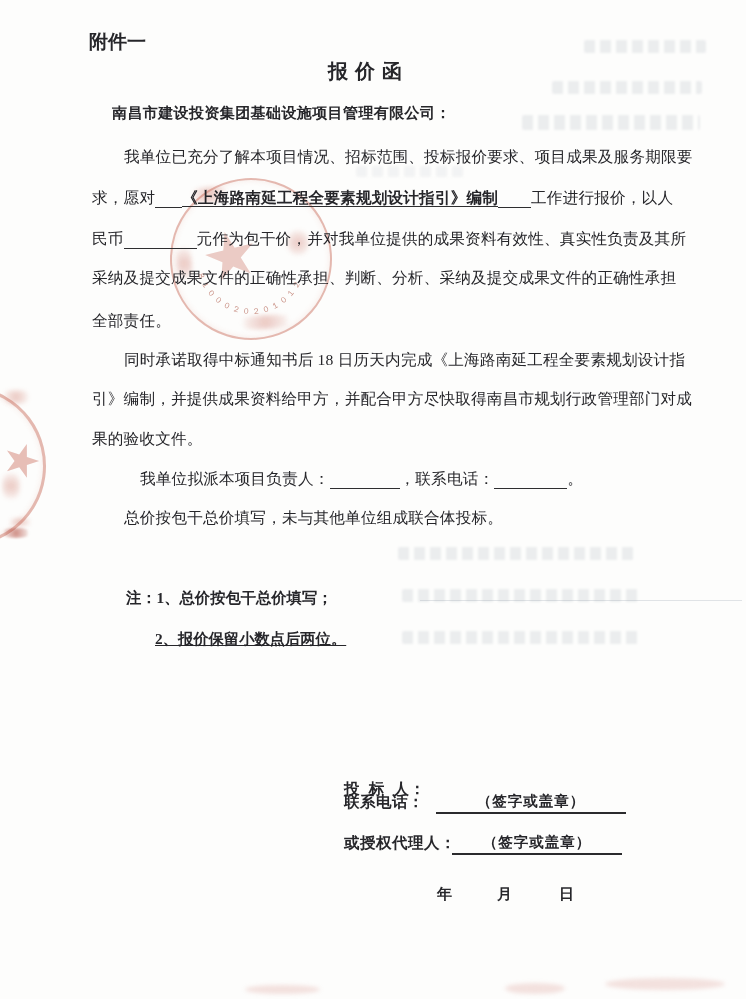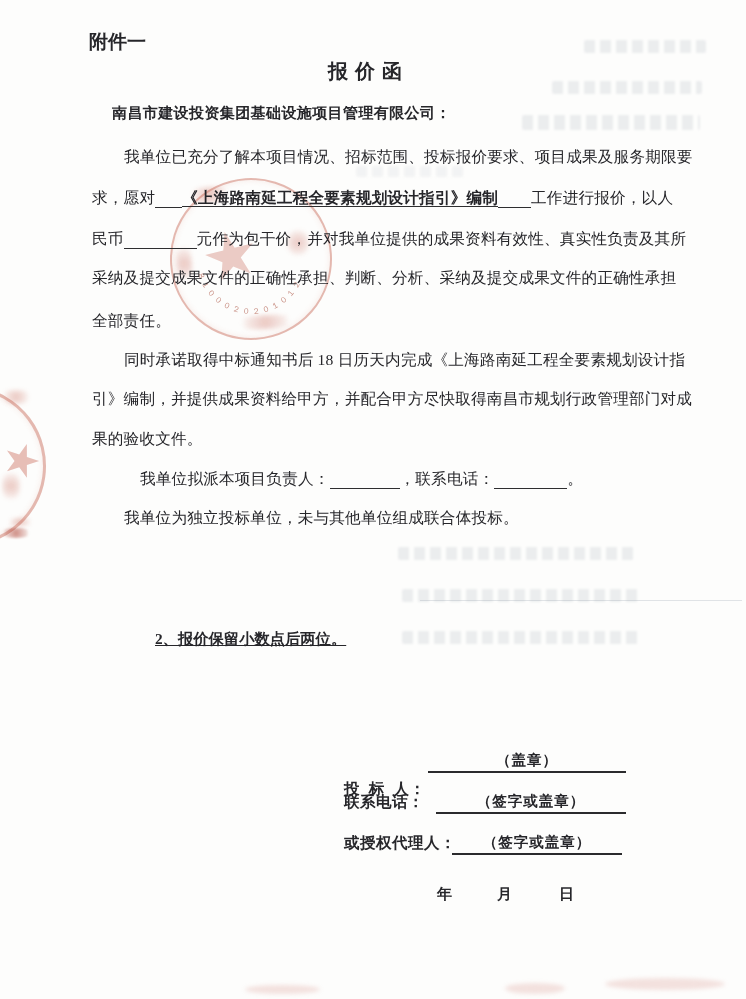--- a/index.html
+++ b/index.html
@@ -116,29 +116,27 @@
   <div class="abs body-line" style="left:124px;top:350px;">同时承诺取得中标通知书后 18 日历天内完成《上海路南延工程全要素规划设计指</div>
 
   <div class="abs body-line" style="left:92px;top:389px;">引》编制，并提供成果资料给甲方，并配合甲方尽快取得南昌市规划行政管理部门对成</div>
 
   <div class="abs body-line" style="left:92px;top:429px;">果的验收文件。</div>
 
   <div class="abs body-line" style="left:140px;top:469px;">
     <span>我单位拟派本项目负责人：</span><span class="ul gap" style="width:70px;"></span><span>，联系电话：</span><span class="ul gap" style="width:73px;"></span><span>。</span>
   </div>
 
-  <div class="abs body-line" style="left:124px;top:508px;">我单位为独立投标单位，未与其他单位组成联合体投标。</div>
+  <div class="abs body-line" style="left:124px;top:508px;">总价按包干总价填写，未与其他单位组成联合体投标。</div>
 
+  <div class="abs note" style="left:126px;top:588px;">注：1、总价按包干总价填写；</div>
 
   <div class="abs note" style="left:155px;top:629px;text-decoration:underline;">2、报价保留小数点后两位。</div>
 
   <div class="abs sig-label pre" style="left:344px;top:751px;">投  标  人：</div>
-  <span class="sig-line" style="left:428px;top:751px;width:198px;">
-    <span>（盖章）</span>
-  </span>
 
   <div class="abs sig-label" style="left:344px;top:792px;">联系电话：</div>
   <span class="sig-line" style="left:436px;top:792px;width:190px;">
     <span>（签字或盖章）</span>
   </span>
 
   <div class="abs sig-label" style="left:344px;top:833px;">或授权代理人：</div>
   <span class="sig-line" style="left:452px;top:833px;width:170px;">
     <span>（签字或盖章）</span>
   </span>

